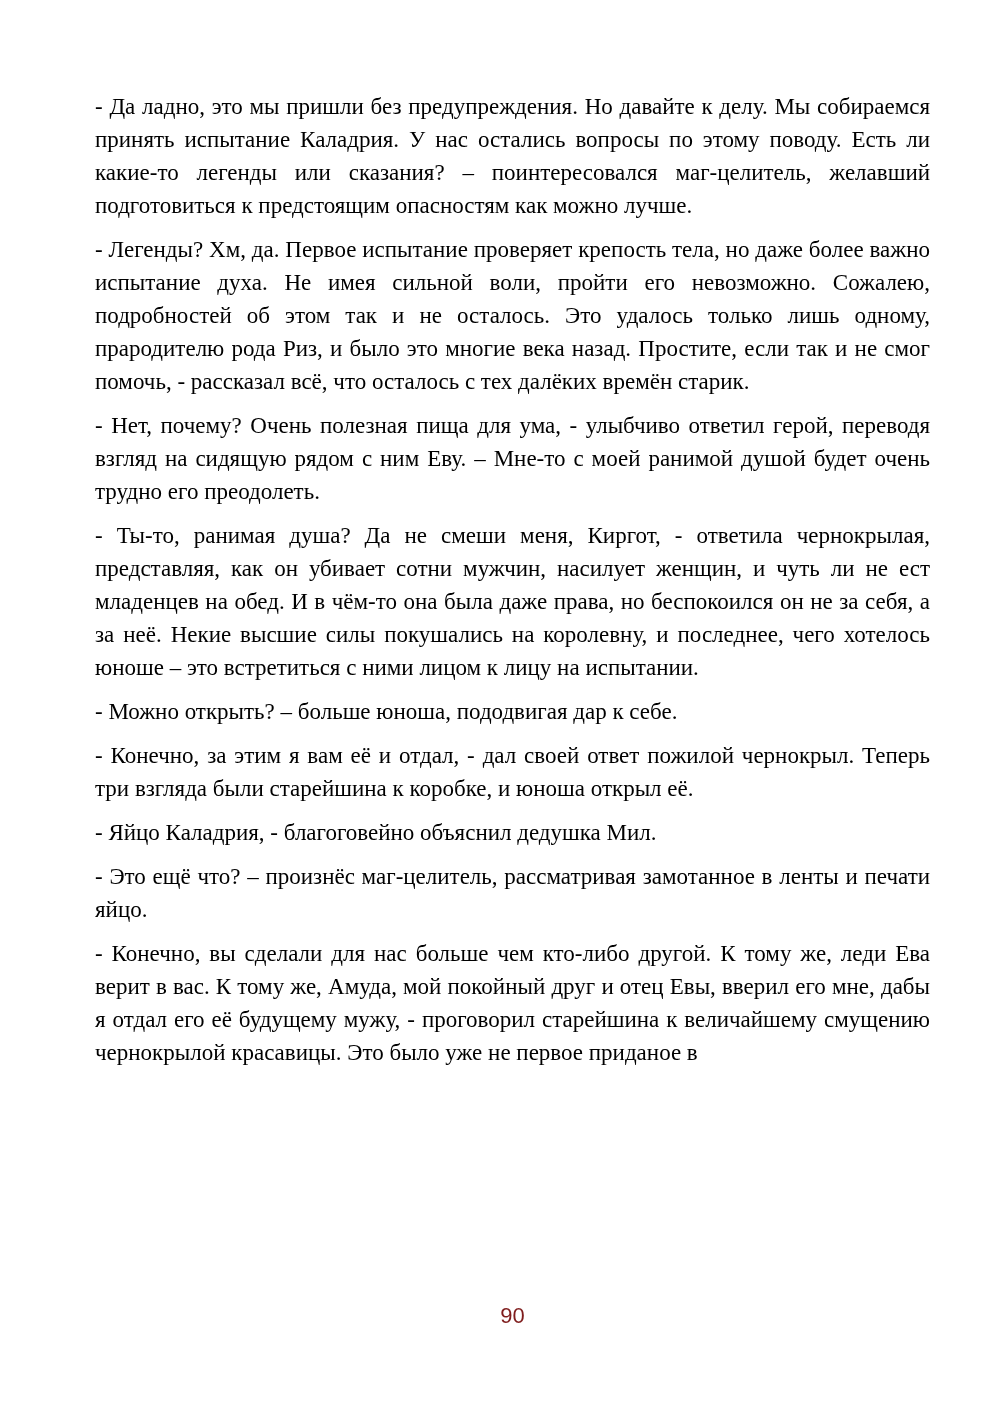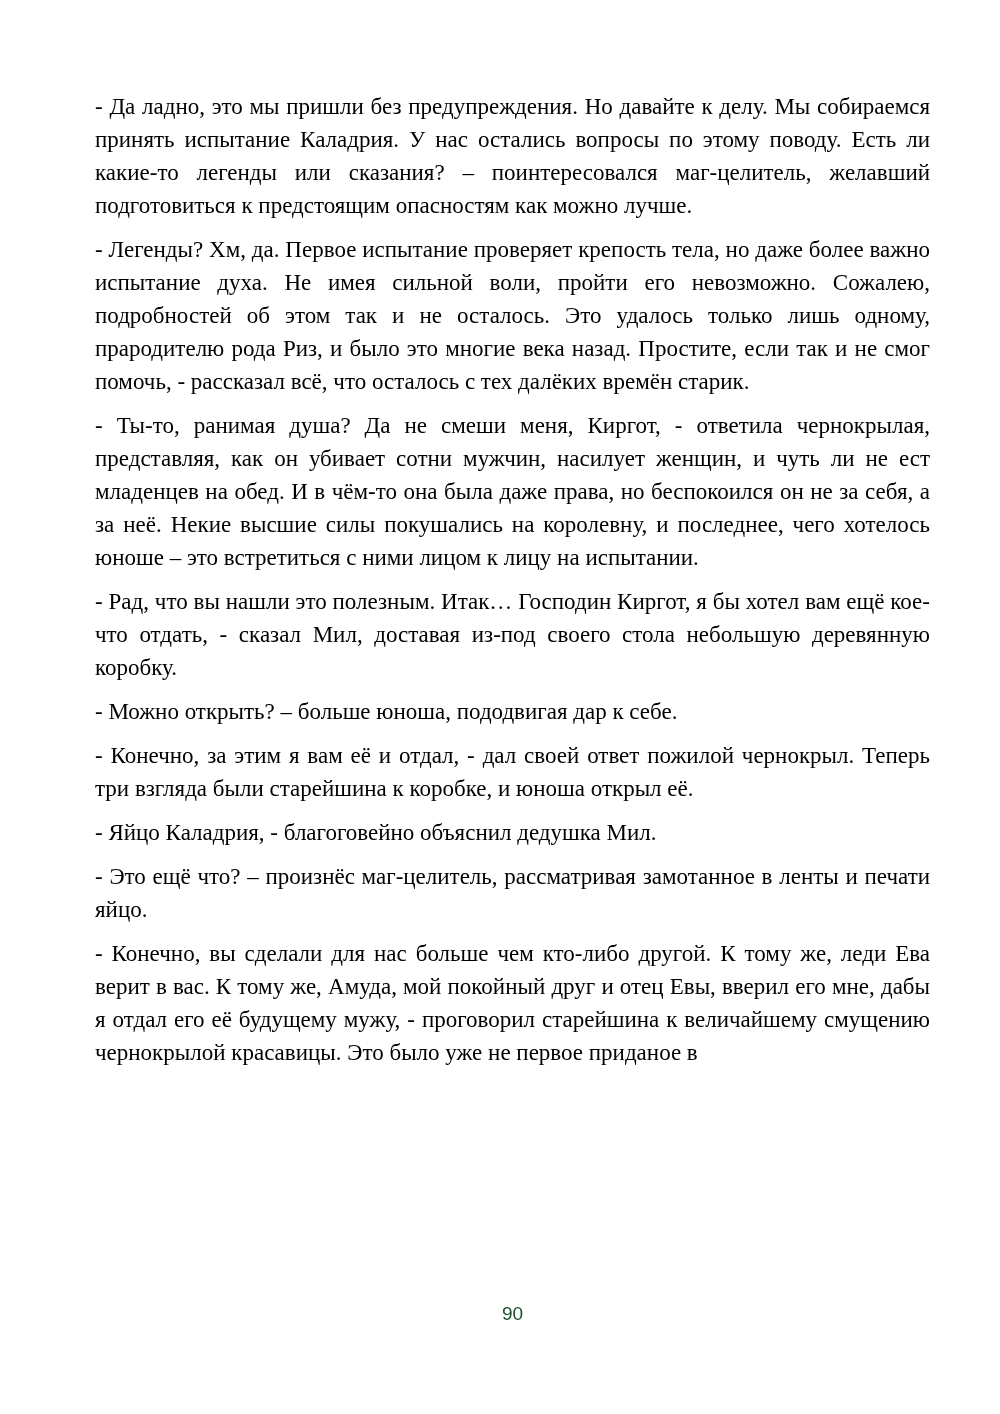--- a/index.html
+++ b/index.html
@@ -28,33 +28,33 @@
   .text-block p {
     margin: 0 0 11px 0;
   }
   .page-number {
     position: absolute;
     top: 1303px;
     left: 95px;
     right: 70px;
     text-align: center;
     font-family: "Liberation Sans", sans-serif;
-    font-size: 19px;
-    color: #14532d;
+    font-size: 22px;
+    color: #7f1d1d;
   }
 </style>
 </head>
 <body>
 
 <div class="page">
   <div class="text-block">
     <p>- Да ладно, это мы пришли без предупреждения. Но давайте к делу. Мы собираемся принять испытание Каладрия. У нас остались вопросы по этому поводу. Есть ли какие-то легенды или сказания? – поинтересовался маг-целитель, желавший подготовиться к предстоящим опасностям как можно лучше.</p>
     <p>- Легенды? Хм, да. Первое испытание проверяет крепость тела, но даже более важно испытание духа. Не имея сильной воли, пройти его невозможно. Сожалею, подробностей об этом так и не осталось. Это удалось только лишь одному, прародителю рода Риз, и было это многие века назад. Простите, если так и не смог помочь, - рассказал всё, что осталось с тех далёких времён старик.</p>
+    <p>- Нет, почему? Очень полезная пища для ума, - улыбчиво ответил герой, переводя взгляд на сидящую рядом с ним Еву. – Мне-то с моей ранимой душой будет очень трудно его преодолеть.</p>
     <p>- Ты-то, ранимая душа? Да не смеши меня, Киргот, -  ответила чернокрылая, представляя, как он убивает сотни мужчин, насилует женщин, и чуть ли не ест младенцев на обед. И в чём-то она была даже права, но беспокоился он не за себя, а за неё. Некие высшие силы покушались на королевну, и последнее, чего хотелось юноше – это встретиться с ними лицом к лицу на испытании.</p>
-    <p>- Рад, что вы нашли это полезным. Итак… Господин Киргот, я бы хотел вам ещё кое-что отдать, - сказал Мил, доставая из-под своего стола небольшую деревянную коробку.</p>
     <p>- Можно открыть? – больше юноша, пододвигая дар к себе.</p>
     <p>- Конечно, за этим я вам её и отдал, - дал своей ответ пожилой чернокрыл. Теперь три взгляда были старейшина к коробке, и юноша открыл её.</p>
     <p>- Яйцо Каладрия, - благоговейно объяснил дедушка Мил.</p>
     <p>- Это ещё что? – произнёс маг-целитель, рассматривая замотанное в ленты и печати яйцо.</p>
     <p>- Конечно, вы сделали для нас больше чем кто-либо другой. К тому же, леди Ева верит в вас. К тому же, Амуда, мой покойный друг и отец Евы, вверил его мне, дабы я отдал его её будущему мужу, - проговорил старейшина к величайшему смущению чернокрылой красавицы. Это было уже не первое приданое в</p>
   </div>
   <div class="page-number">90</div>
 </div>
 
 </body></html>

